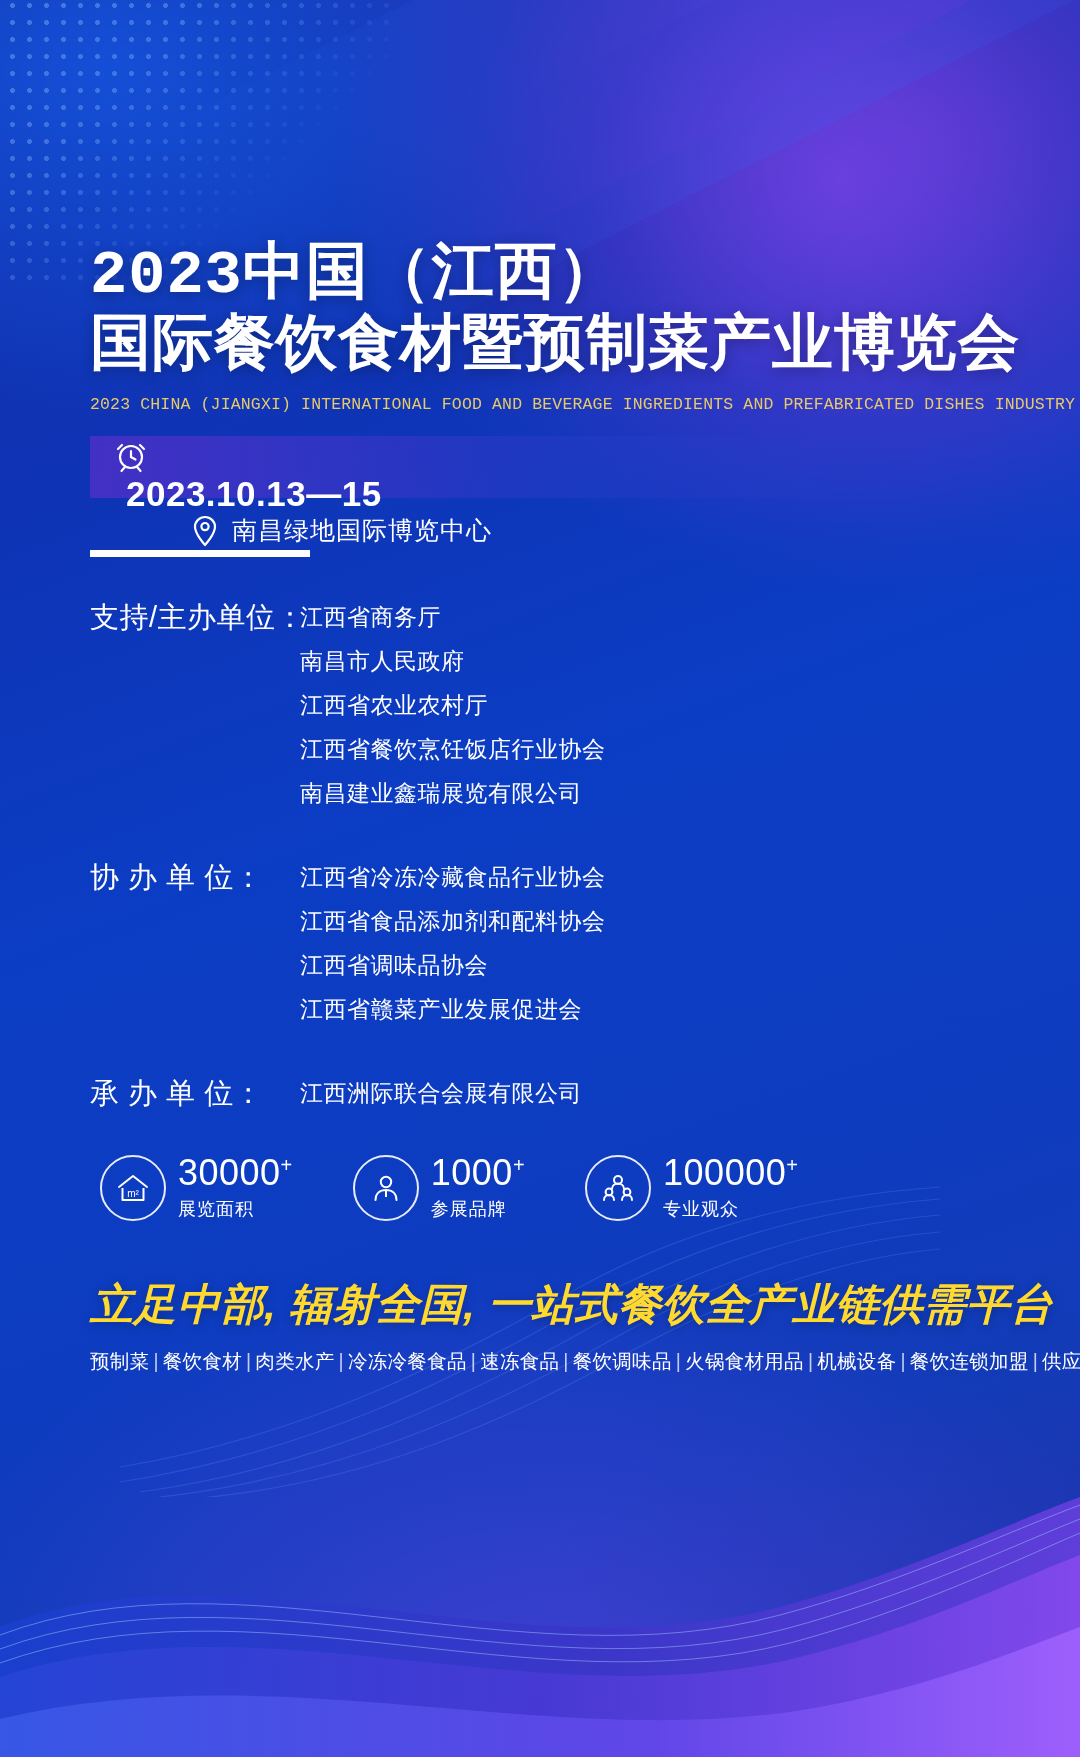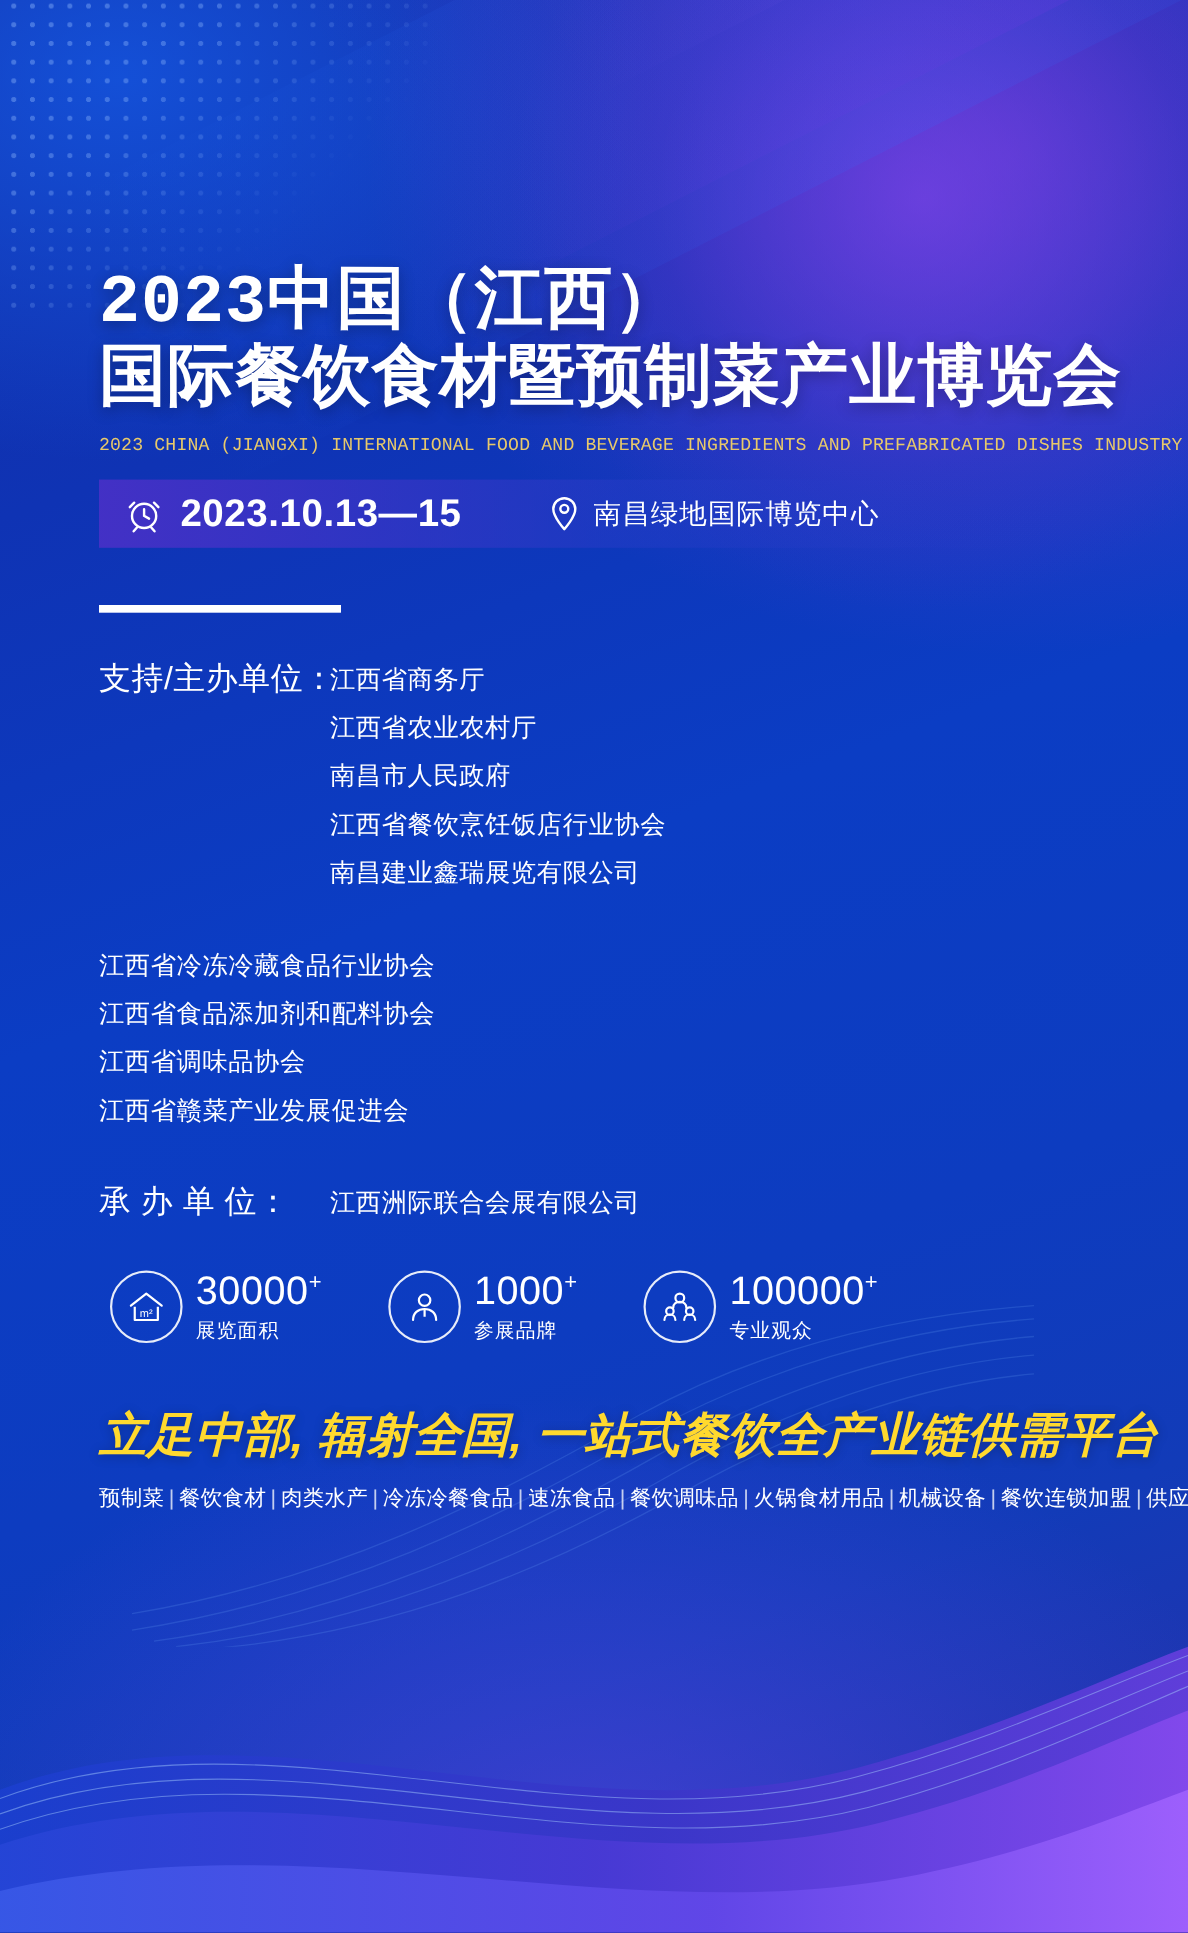--- a/index.html
+++ b/index.html
@@ -101,25 +101,26 @@
     letter-spacing: 0.15px;
     margin-top: 12px;
     white-space: nowrap;
     font-weight: 500;
   }
 
   .meta-bar {
     margin-top: 22px;
     height: 62px;
     display: flex;
-    align-items: center;
+    align-items: flex-start;
     background: linear-gradient(90deg, rgba(76,48,200,0.85) 0%, rgba(40,60,200,0.45) 55%, rgba(30,60,190,0.0) 100%);
     padding-left: 22px;
     width: 880px;
     box-sizing: border-box;
+    flex-direction: column;
   }
   .meta-date {
     color: #ffffff;
     font-size: 35px;
     font-weight: bold;
     letter-spacing: 0.5px;
     margin-left: 14px;
   }
   .meta-venue {
     color: #ffffff;
@@ -302,28 +303,29 @@
     </div>
 
     <div class="rule"></div>
 
     <div class="org-section">
 
       <div class="org-group">
         <div class="org-label">支持/主办单位：</div>
         <div class="org-values">
           <div class="org-value">江西省商务厅</div>
+          <div class="org-value">南昌市人民政府</div>
           <div class="org-value">江西省农业农村厅</div>
-          <div class="org-value">南昌市人民政府</div>
           <div class="org-value">江西省餐饮烹饪饭店行业协会</div>
           <div class="org-value">南昌建业鑫瑞展览有限公司</div>
         </div>
       </div>
 
       <div class="org-group">
+        <div class="org-label">协 办 单 位：</div>
         <div class="org-values">
           <div class="org-value">江西省冷冻冷藏食品行业协会</div>
           <div class="org-value">江西省食品添加剂和配料协会</div>
           <div class="org-value">江西省调味品协会</div>
           <div class="org-value">江西省赣菜产业发展促进会</div>
         </div>
       </div>
 
       <div class="org-group">
         <div class="org-label">承 办 单 位：</div>

